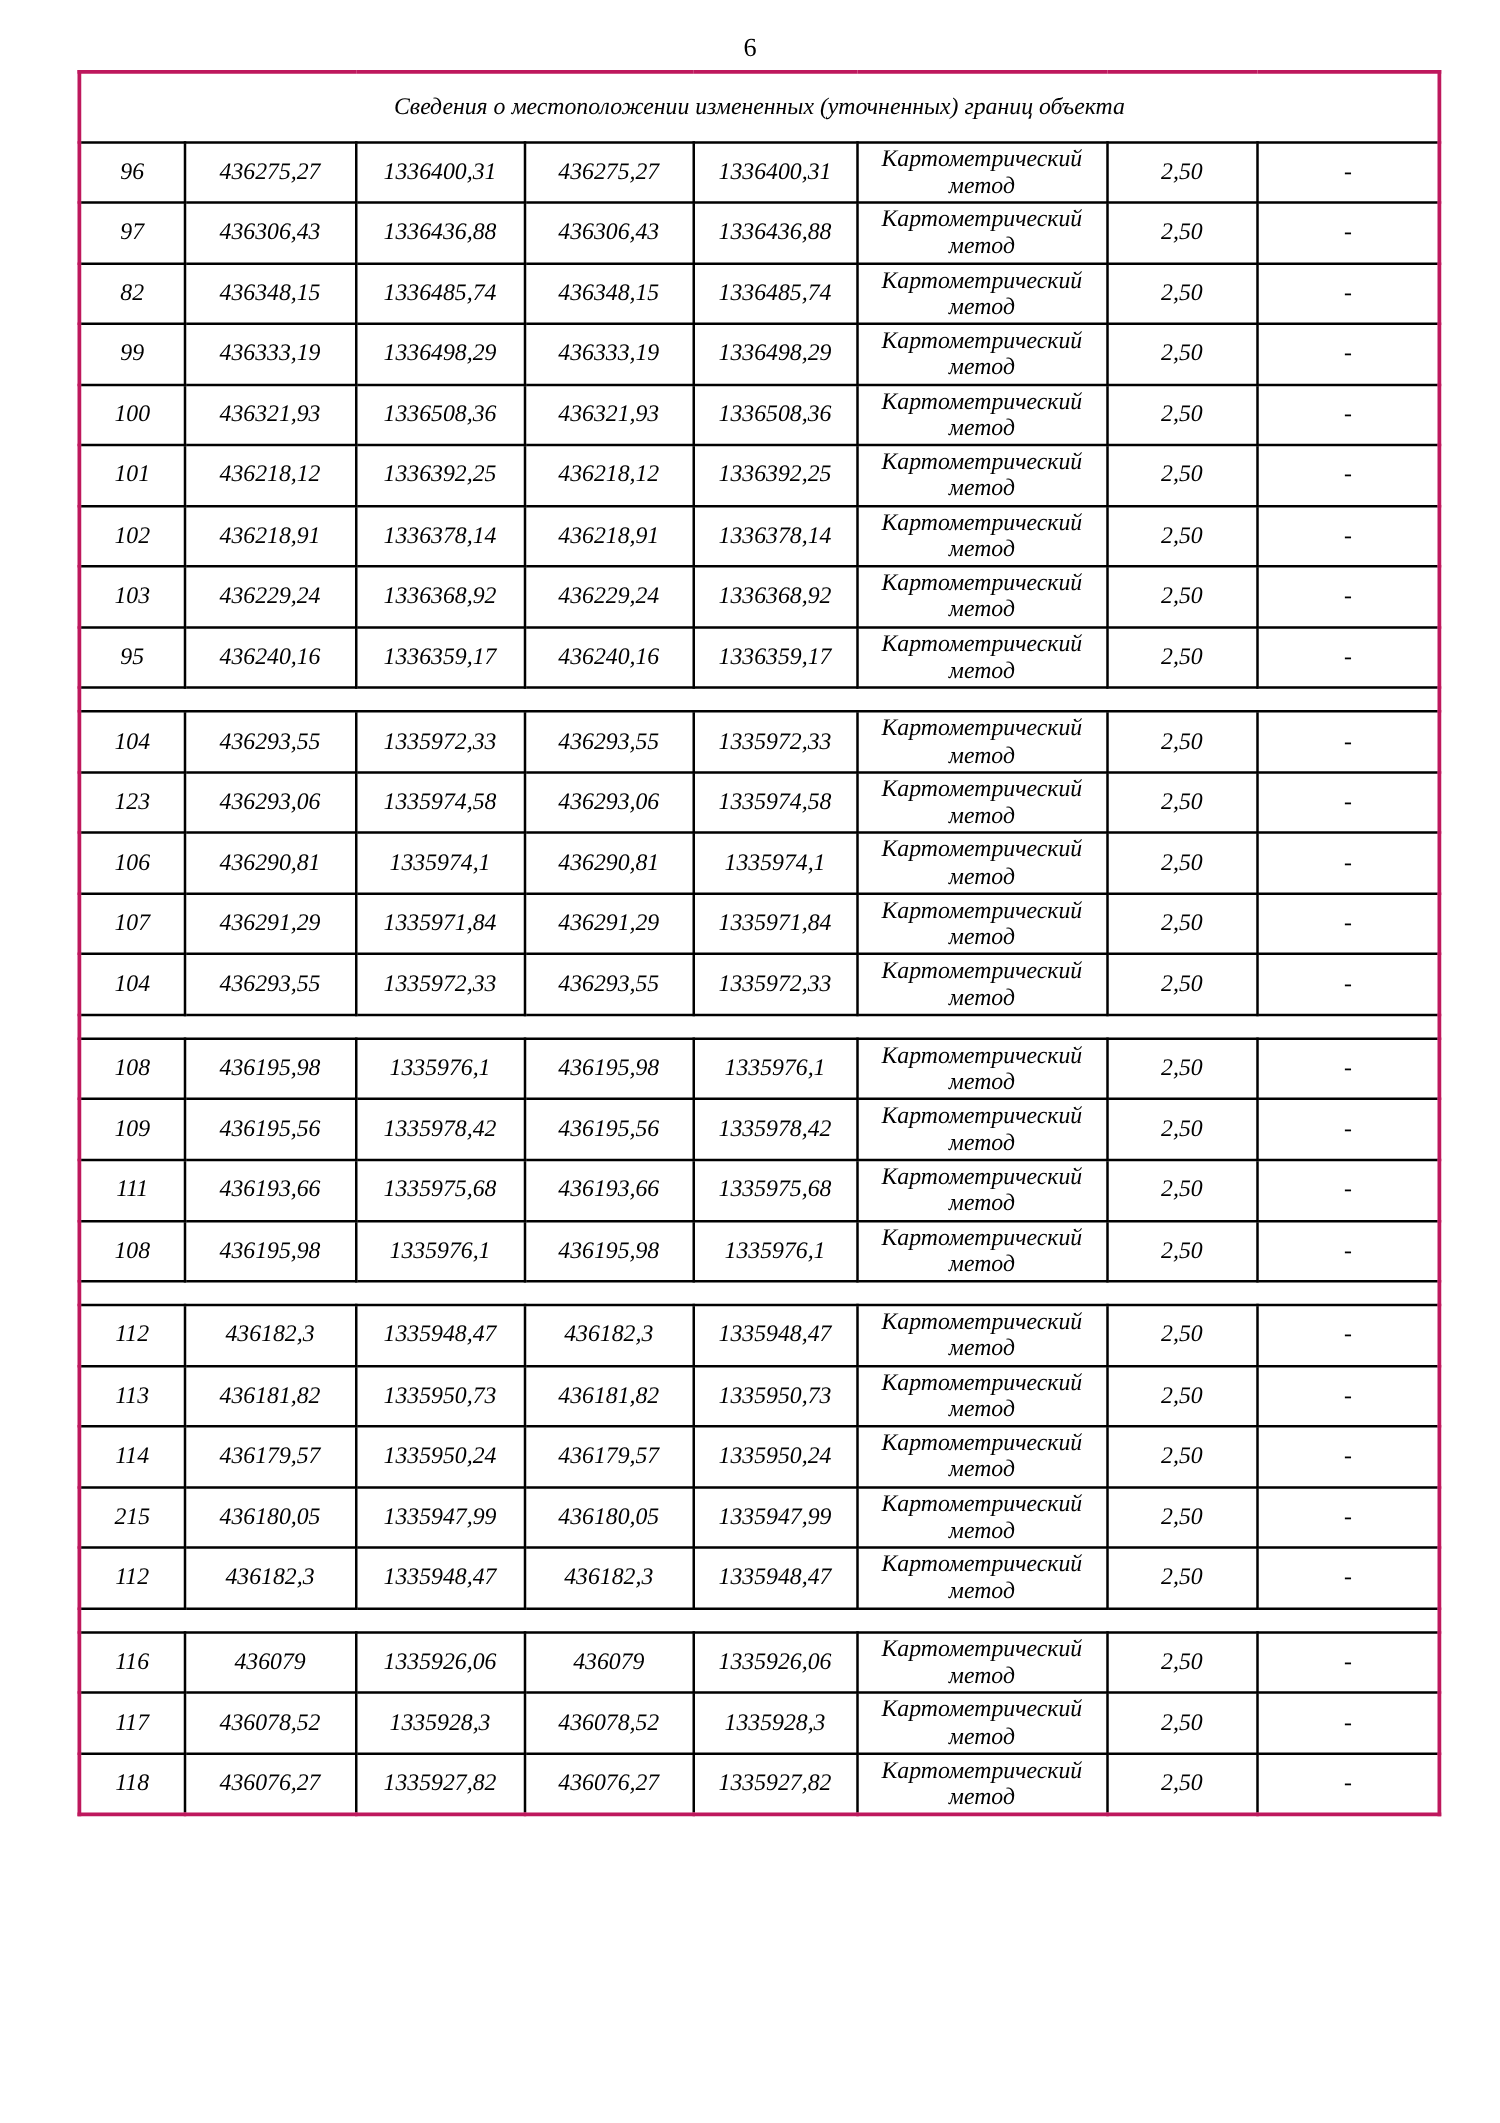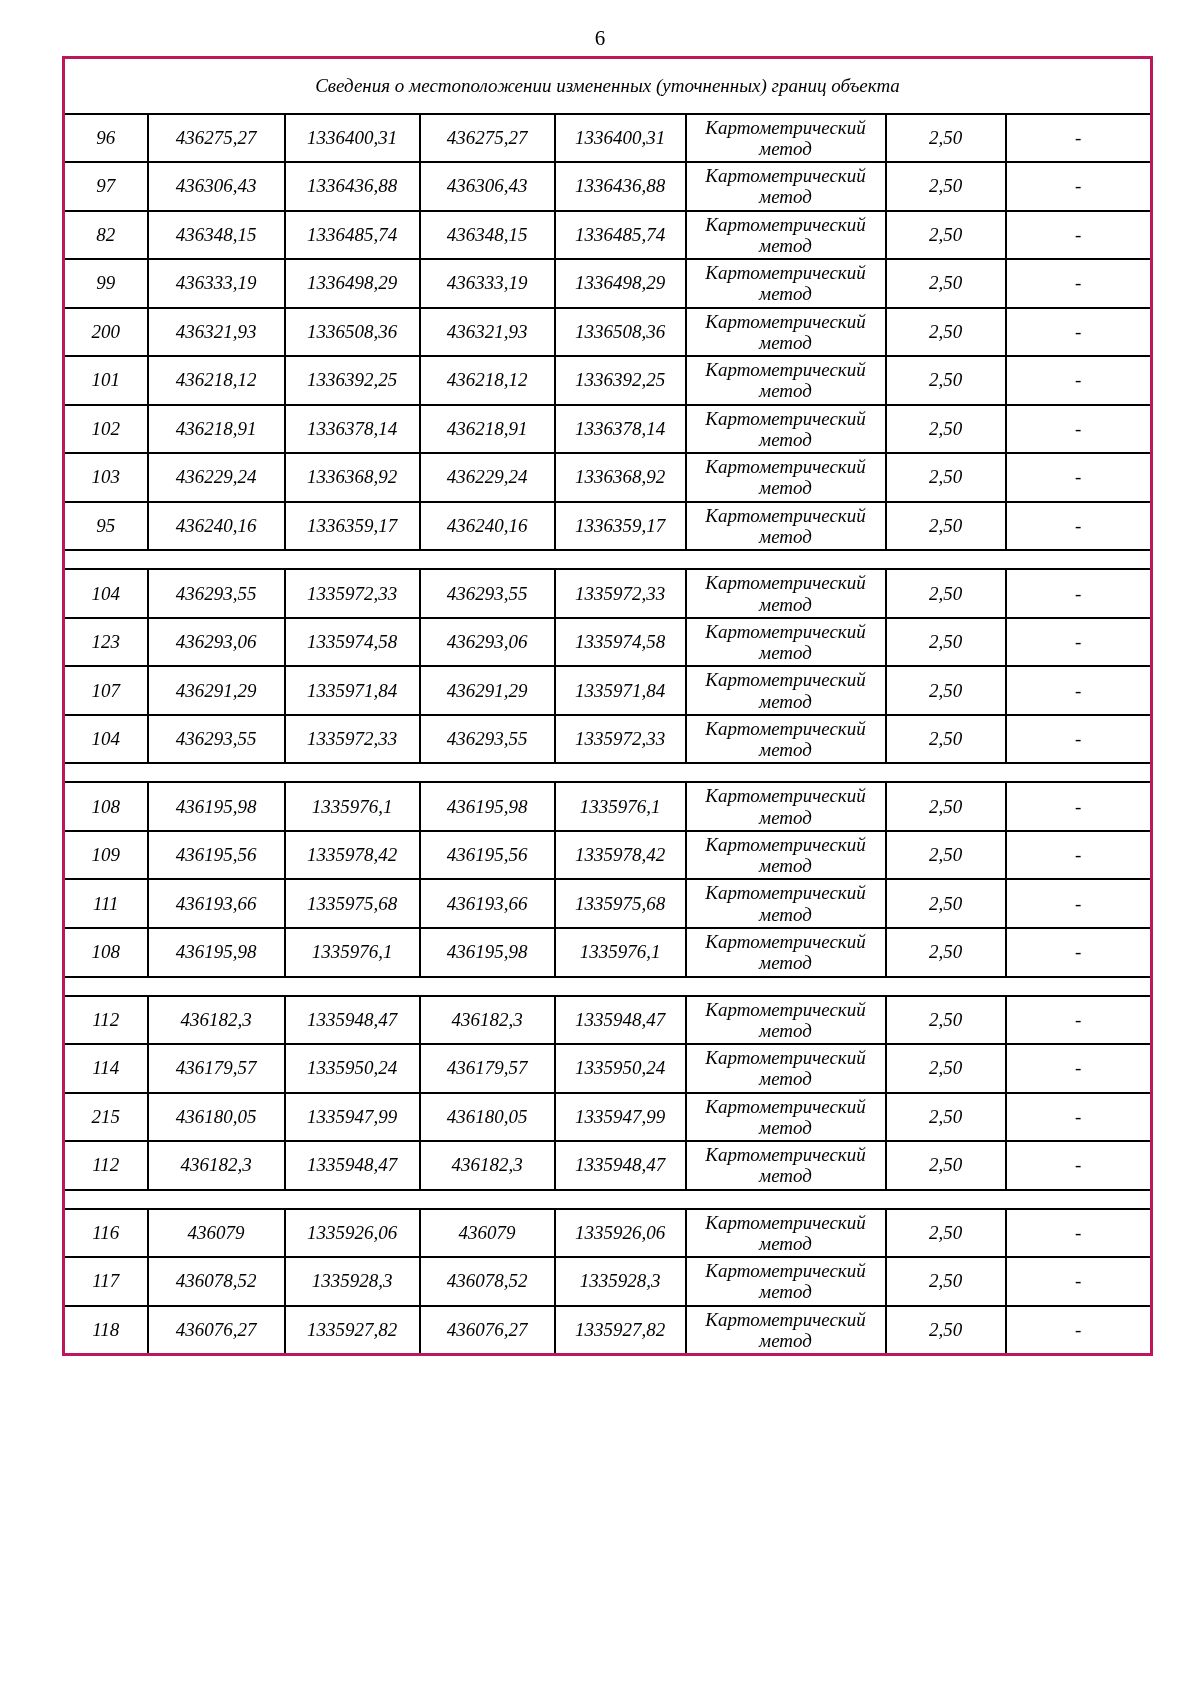--- a/index.html
+++ b/index.html
@@ -117,21 +117,21 @@
           <td>99</td>
           <td>436333,19</td>
           <td>1336498,29</td>
           <td>436333,19</td>
           <td>1336498,29</td>
           <td class="method-cell">Картометрический метод</td>
           <td>2,50</td>
           <td>-</td>
         </tr>
         <tr class="data-row">
-          <td>200</td>
+          <td>100</td>
           <td>436321,93</td>
           <td>1336508,36</td>
           <td>436321,93</td>
           <td>1336508,36</td>
           <td class="method-cell">Картометрический метод</td>
           <td>2,50</td>
           <td>-</td>
         </tr>
         <tr class="data-row">
           <td>101</td>
@@ -190,20 +190,30 @@
           <td>123</td>
           <td>436293,06</td>
           <td>1335974,58</td>
           <td>436293,06</td>
           <td>1335974,58</td>
           <td class="method-cell">Картометрический метод</td>
           <td>2,50</td>
           <td>-</td>
         </tr>
         <tr class="data-row">
+          <td>106</td>
+          <td>436290,81</td>
+          <td>1335974,1</td>
+          <td>436290,81</td>
+          <td>1335974,1</td>
+          <td class="method-cell">Картометрический метод</td>
+          <td>2,50</td>
+          <td>-</td>
+        </tr>
+        <tr class="data-row">
           <td>107</td>
           <td>436291,29</td>
           <td>1335971,84</td>
           <td>436291,29</td>
           <td>1335971,84</td>
           <td class="method-cell">Картометрический метод</td>
           <td>2,50</td>
           <td>-</td>
         </tr>
         <tr class="data-row">
@@ -266,20 +276,30 @@
           <td>112</td>
           <td>436182,3</td>
           <td>1335948,47</td>
           <td>436182,3</td>
           <td>1335948,47</td>
           <td class="method-cell">Картометрический метод</td>
           <td>2,50</td>
           <td>-</td>
         </tr>
         <tr class="data-row">
+          <td>113</td>
+          <td>436181,82</td>
+          <td>1335950,73</td>
+          <td>436181,82</td>
+          <td>1335950,73</td>
+          <td class="method-cell">Картометрический метод</td>
+          <td>2,50</td>
+          <td>-</td>
+        </tr>
+        <tr class="data-row">
           <td>114</td>
           <td>436179,57</td>
           <td>1335950,24</td>
           <td>436179,57</td>
           <td>1335950,24</td>
           <td class="method-cell">Картометрический метод</td>
           <td>2,50</td>
           <td>-</td>
         </tr>
         <tr class="data-row">

